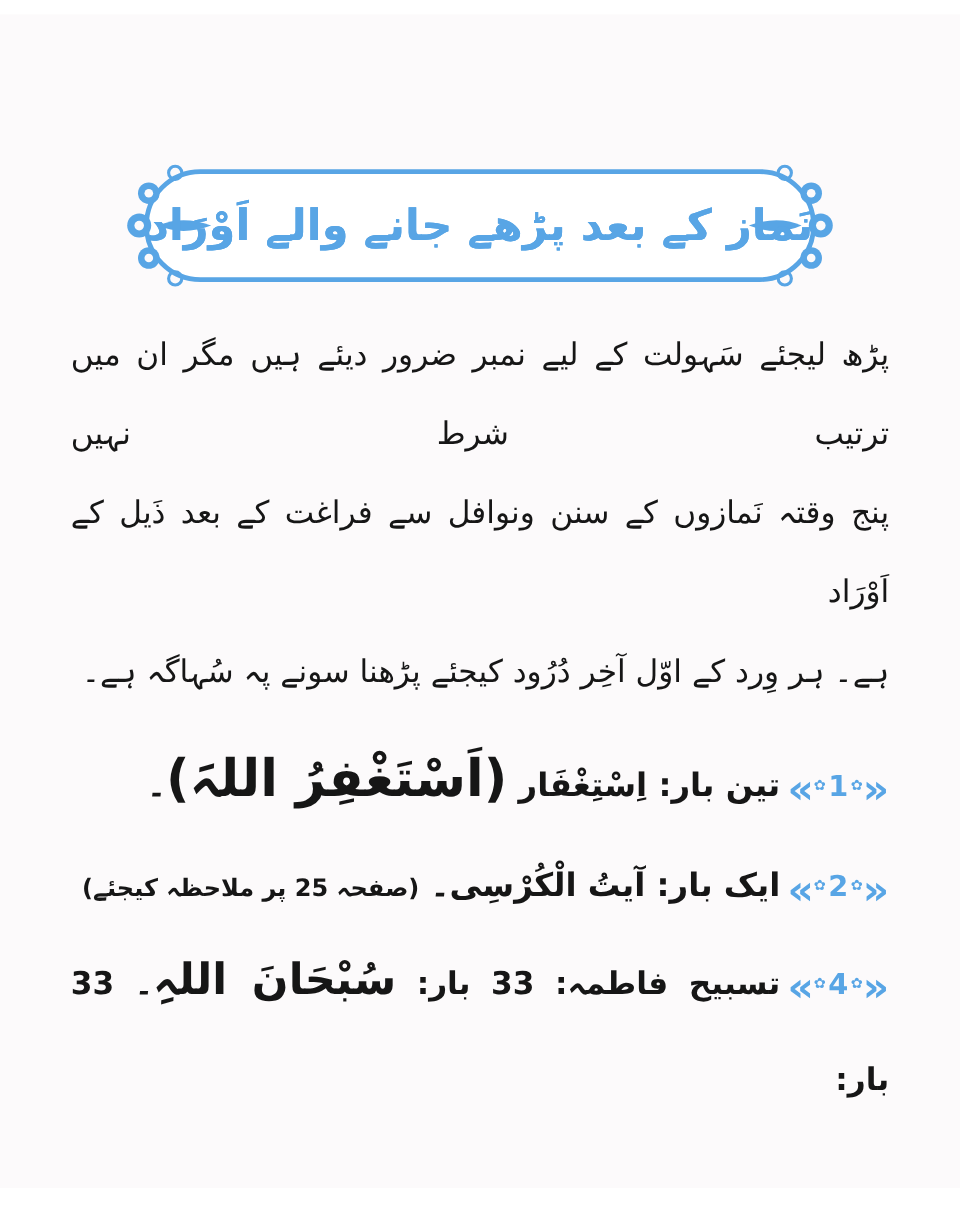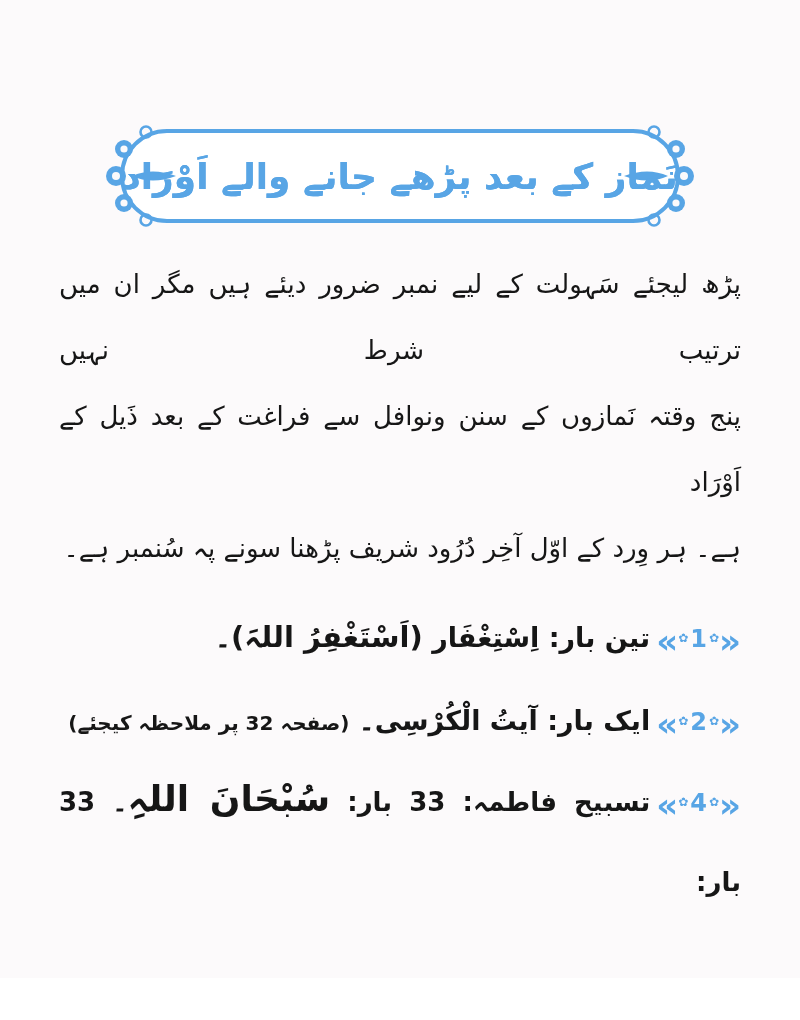--- a/index.html
+++ b/index.html
@@ -10,21 +10,21 @@
   * { box-sizing: border-box; }
   html, body { margin: 0; padding: 0; }
   body {
     font-family: "DejaVu Sans", sans-serif;
     background: #ffffff;
   }
   .page {
     position: relative;
     width: 800px;
     height: 978px;
-    margin: 0 auto;
+    margin: 12px auto;
     background: var(--background);
     color: var(--text);
     overflow: hidden;
   }
   
   .banner {
     position: relative;
     width: 624px;
     height: 106px;
     margin: 123px auto 0 auto;
@@ -55,21 +55,21 @@
     line-height: 66px;
   }
   .intro .jline { text-align: justify; text-align-last: justify; }
   .intro .rline { text-align: right; }
   .item {
     direction: rtl;
     text-align: right;
     font-weight: bold;
   }
   .item-1 { margin-top: 14px; font-size: 27px; line-height: 84px; }
-  .item-1 .big { font-size: 29px; letter-spacing: 1px; text-align: center; }
+  .item-1 .big { font-size: 43px; letter-spacing: 1px; text-align: center; }
   .item-2 { margin-top: 8px;  font-size: 27px; line-height: 62px; }
   .item-2 .note { font-size: 20px; }
   .item-3 { margin-top: 10px; font-size: 25px; line-height: 62px; }
   .item-4 { margin-top: 6px;  font-size: 26px; line-height: 78px; text-align: justify; }
   .item-4 .big { font-size: 36px; letter-spacing: 1px; }
   
   .marker {
     direction: ltr;
     unicode-bidi: isolate;
     display: inline-block;
@@ -118,29 +118,29 @@
       </g>
     </svg>
     <div class="banner-title">نَماز کے بعد پڑھے جانے والے اَوْرَاد</div>
   </div>
 
   <div class="content">
 
     <div class="intro">
       <div class="jline">پڑھ لیجئے سَہولت کے لیے نمبر ضرور دیئے ہیں مگر ان میں ترتیب شرط نہیں</div>
       <div class="jline">پنج وقتہ نَمازوں کے سنن ونوافل سے فراغت کے بعد ذَیل کے اَوْرَاد</div>
-      <div class="rline">ہے۔ ہر وِرد کے اوّل آخِر دُرُود شریف پڑھنا سونے پہ سُنمبر ہے۔</div>
+      <div class="rline">ہے۔ ہر وِرد کے اوّل آخِر دُرُود کیجئے پڑھنا سونے پہ سُہاگہ ہے۔</div>
     </div>
 
     <div class="item item-1">
       <span class="marker"><span class="br">«</span><span class="fl">✿</span><span class="num">1</span><span class="fl">✿</span><span class="br">»</span></span><span>تین بار: اِسْتِغْفَار </span><span class="big">(اَسْتَغْفِرُ اللہَ)</span><span>۔</span>
     </div>
 
     <div class="item item-2">
-      <span class="marker"><span class="br">«</span><span class="fl">✿</span><span class="num">2</span><span class="fl">✿</span><span class="br">»</span></span><span>ایک بار: آیتُ الْکُرْسِی۔ </span><span class="note">(صفحہ 32 پر ملاحظہ کیجئے)</span>
+      <span class="marker"><span class="br">«</span><span class="fl">✿</span><span class="num">2</span><span class="fl">✿</span><span class="br">»</span></span><span>ایک بار: آیتُ الْکُرْسِی۔ </span><span class="note">(صفحہ 25 پر ملاحظہ کیجئے)</span>
     </div>
 
 
     <div class="item item-4">
       <span class="marker"><span class="br">«</span><span class="fl">✿</span><span class="num">4</span><span class="fl">✿</span><span class="br">»</span></span><span>تسبیح فاطمہ: 33 بار: </span><span class="big">سُبْحَانَ اللہِ</span><span>۔ 33 بار: </span>
     </div>
 
   </div>
 </div>
 

